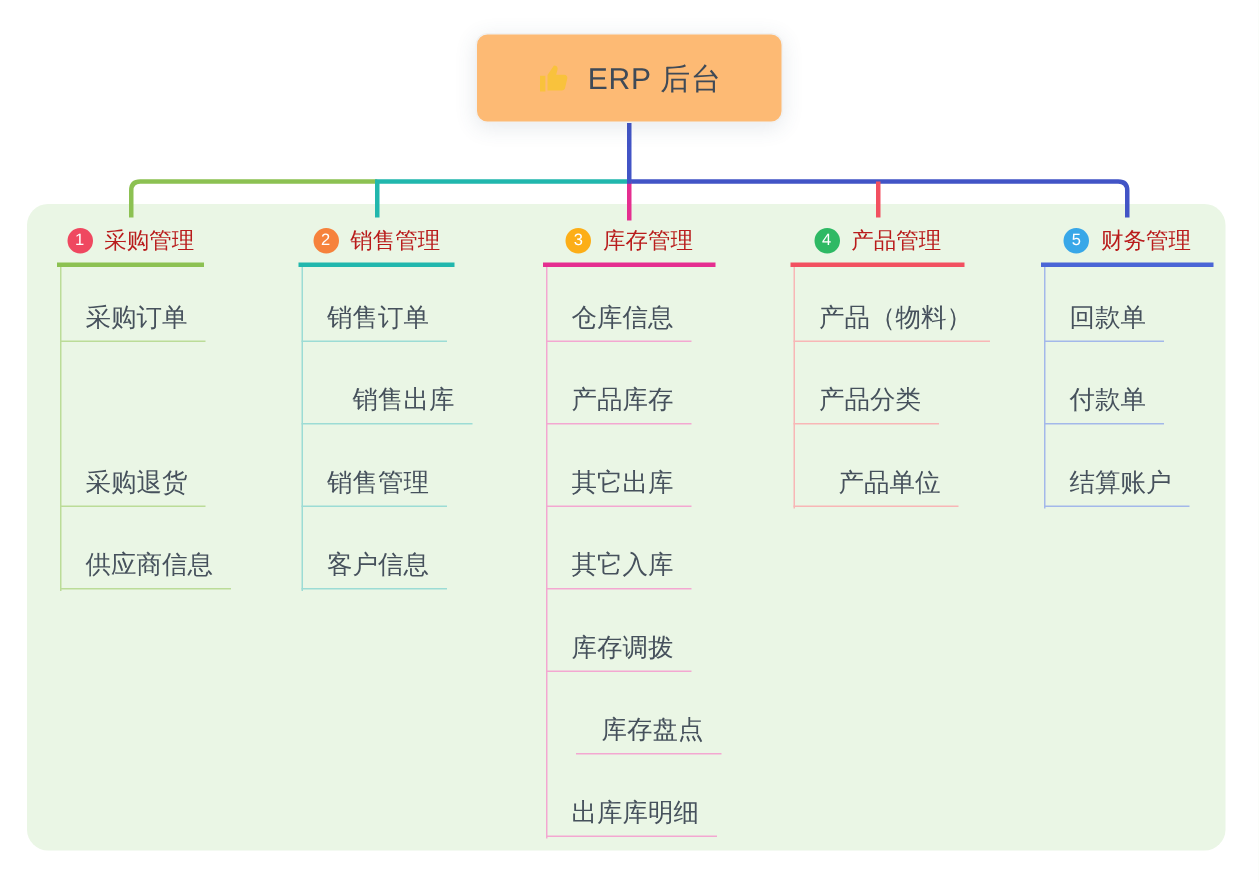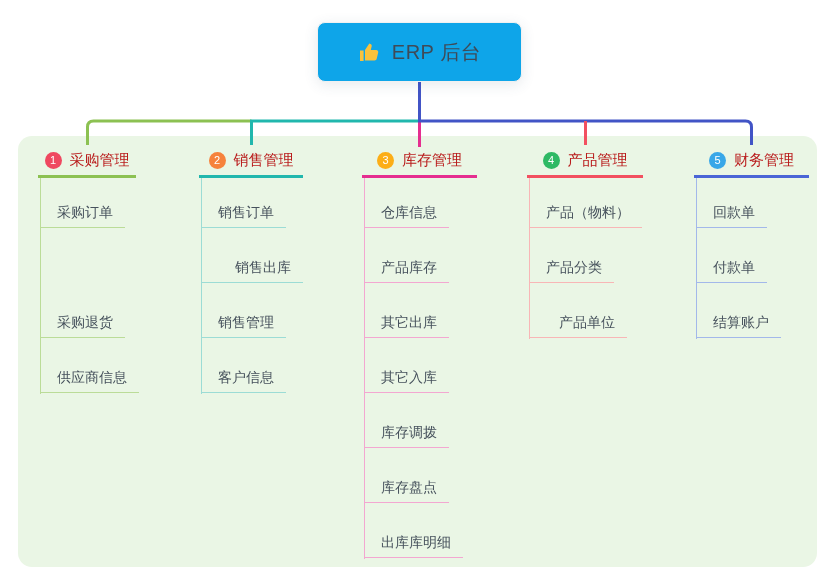--- a/index.html
+++ b/index.html
@@ -21,21 +21,21 @@
   .connectors {
     position: absolute;
     left: 0; top: 0;
     width: 839px; height: 588px;
     pointer-events: none;
   }
   .root-node {
     position: absolute;
     left: 317px; top: 22px;
     width: 205px; height: 60px;
-    background: #0ea5e9;
+    background: #fdba74;
     border: 1px solid #f1f1f1;
     border-radius: 8px;
     box-shadow: 0 3px 14px rgba(60, 80, 110, 0.12);
     display: flex;
     align-items: center;
     justify-content: center;
     gap: 10px;
     cursor: pointer;
   }
   .root-node .thumb-icon { width: 24px; height: 24px; display: block; }
@@ -76,21 +76,21 @@
   }
   .vline {
     position: absolute;
     left: 2px; top: 32px;
     width: 1px;
   }
   .item {
     position: absolute;
     left: 2px;
     padding: 0 12px 5px 17px;
-    font-size: 14px;
+    font-size: 17px;
     line-height: 20px;
     color: #46515c;
     border-bottom: 1px solid #ccc;
     white-space: nowrap;
     cursor: pointer;
   }
 </style>
 </head>
 <body>
 
@@ -141,21 +141,21 @@
     <div class="branch-head" style="border-bottom-color: rgb(229, 46, 144);">
       <span class="badge" style="background: rgb(252, 174, 23);">3</span>
       <span class="branch-title-text">库存管理</span>
     </div>
     <div class="vline" style="height: 381px; background: rgb(243, 167, 209);"></div>
     <div class="item" style="top: 56px; border-bottom-color: rgb(243, 167, 209);">仓库信息</div>
     <div class="item" style="top: 111px; border-bottom-color: rgb(243, 167, 209);">产品库存</div>
     <div class="item" style="top: 166px; border-bottom-color: rgb(243, 167, 209);">其它出库</div>
     <div class="item" style="top: 221px; border-bottom-color: rgb(243, 167, 209);">其它入库</div>
     <div class="item" style="top: 276px; border-bottom-color: rgb(243, 167, 209);">库存调拨</div>
-    <div class="item" style="top: 331px; border-bottom-color: rgb(243, 167, 209);">库存盘点</div>
+    <div class="item" style="top: 331px; border-bottom-color: rgb(243, 167, 209); margin-left: 20px;">库存盘点</div>
     <div class="item" style="top: 386px; border-bottom-color: rgb(243, 167, 209);">出库库明细</div>
   </div>
 
   <div class="branch" style="left:527px; width:116px;">
     <div class="branch-head" style="border-bottom-color: rgb(242, 80, 96);">
       <span class="badge" style="background: rgb(46, 185, 100);">4</span>
       <span class="branch-title-text">产品管理</span>
     </div>
     <div class="vline" style="height: 161px; background: rgb(248, 182, 182);"></div>
     <div class="item" style="top: 56px; border-bottom-color: rgb(248, 182, 182);">产品（物料）</div>

